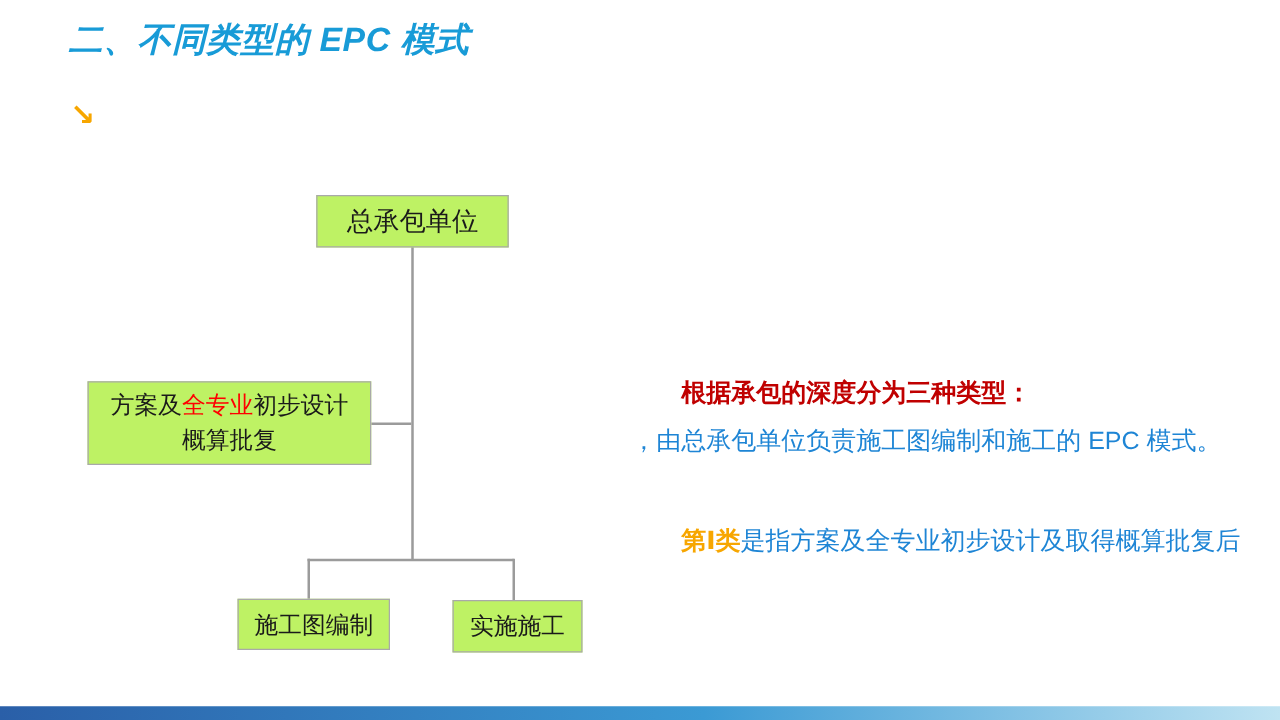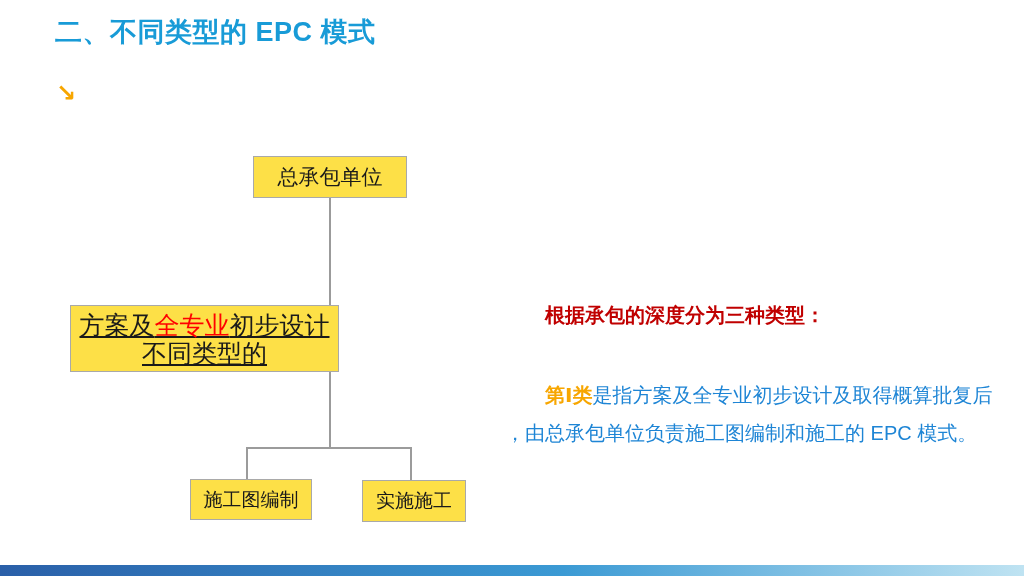--- a/index.html
+++ b/index.html
@@ -25,45 +25,46 @@
     background:#ffffff;
     overflow:hidden;
     margin:0 auto;
   }
   .page-title{
     position:absolute;left:55px;top:14px;
     font-size:27px;font-weight:bold;
     color:var(--title-blue);
     letter-spacing:0.5px;
     margin:0;
+    font-style:italic;
   }
   .subtitle{
     position:absolute;left:56px;top:82px;
     font-size:21px;font-weight:bold;
     color:var(--accent-orange);
     display:flex;align-items:center;gap:7px;
   }
   .subtitle .arrow{
     font-size:24px;line-height:1;
     font-weight:bold;
     transform:translateY(-1px);
   }
   
   .dbox{
     position:absolute;
-    background:#fde047;
+    background:#bef264;
     border:1.5px solid var(--box-border);
     box-sizing:border-box;
     display:flex;flex-direction:column;
     align-items:center;justify-content:center;
     color:#1a1a1a;
     text-align:center;
   }
   .dbox.top   {left:253px;top:156px;width:154px;height:42px;font-size:21px;}
-  .dbox.left  {left:70px; top:305px;width:269px;height:67px;font-size:25px;line-height:28px;text-decoration:underline;}
+  .dbox.left  {left:70px; top:305px;width:227px;height:67px;font-size:19px;line-height:28px;}
   .dbox.bl    {left:190px;top:479px;width:122px;height:41px;font-size:19px;}
   .dbox.br    {left:362px;top:480px;width:104px;height:42px;font-size:19px;text-align:right;}
   .dbox .hl{color:var(--highlight-red);}
   
   .cline{position:absolute;background:var(--line-gray);}
   .v-main    {left:329px;top:197px;width:1.5px;height:251px;}
   .h-leftbox {left:297px;top:338px;width:32px;height:1.5px;}
   .h-bottom  {left:246px;top:447px;width:165px;height:1.5px;}
   .v-stub-l  {left:246px;top:447px;width:1.5px;height:32px;}
   .v-stub-r  {left:410px;top:447px;width:1.5px;height:33px;}
@@ -104,33 +105,33 @@
     <div class="cline h-bottom"></div>
     <div class="cline v-stub-l"></div>
     <div class="cline v-stub-r"></div>
 
     <div class="dbox top">
       <span>总承包单位</span>
     </div>
 
     <div class="dbox left">
       <span><span>方案及</span><span class="hl">全专业</span><span>初步设计</span></span>
-      <span>不同类型的</span>
+      <span>概算批复</span>
     </div>
 
     <div class="dbox bl">
       <span>施工图编制</span>
     </div>
 
     <div class="dbox br">
       <span>实施施工</span>
     </div>
   </div>
 
   <div class="description">
     <div class="desc-line indent desc-heading">根据承包的深度分为三种类型：</div>
+    <div class="desc-line desc-body">，由总承包单位负责施工图编制和施工的 EPC 模式。</div>
     <div class="desc-line indent"><span class="desc-class">第Ⅰ类</span><span class="desc-body">是指方案及全专业初步设计及取得概算批复后</span></div>
-    <div class="desc-line desc-body">，由总承包单位负责施工图编制和施工的 EPC 模式。</div>
   </div>
 
   <div class="footer-bar"></div>
 
 </div>
 
 </body></html>

